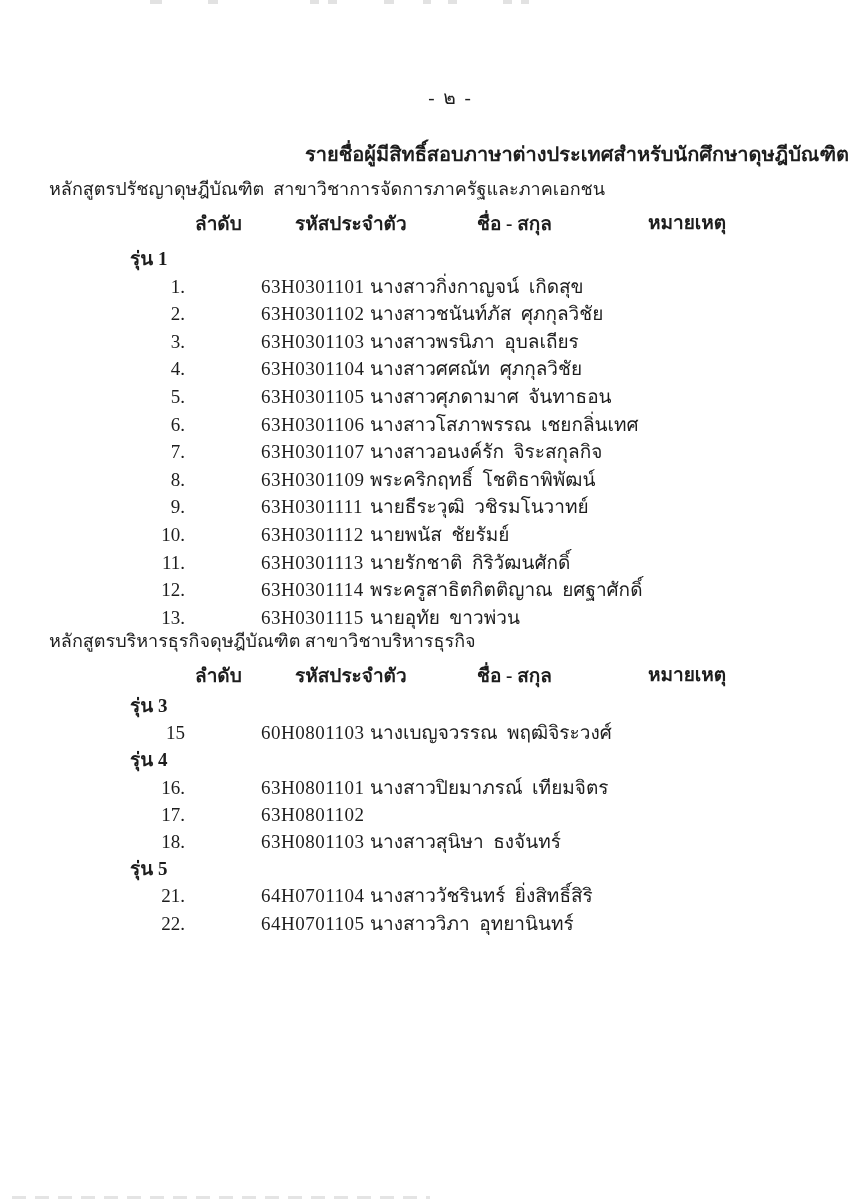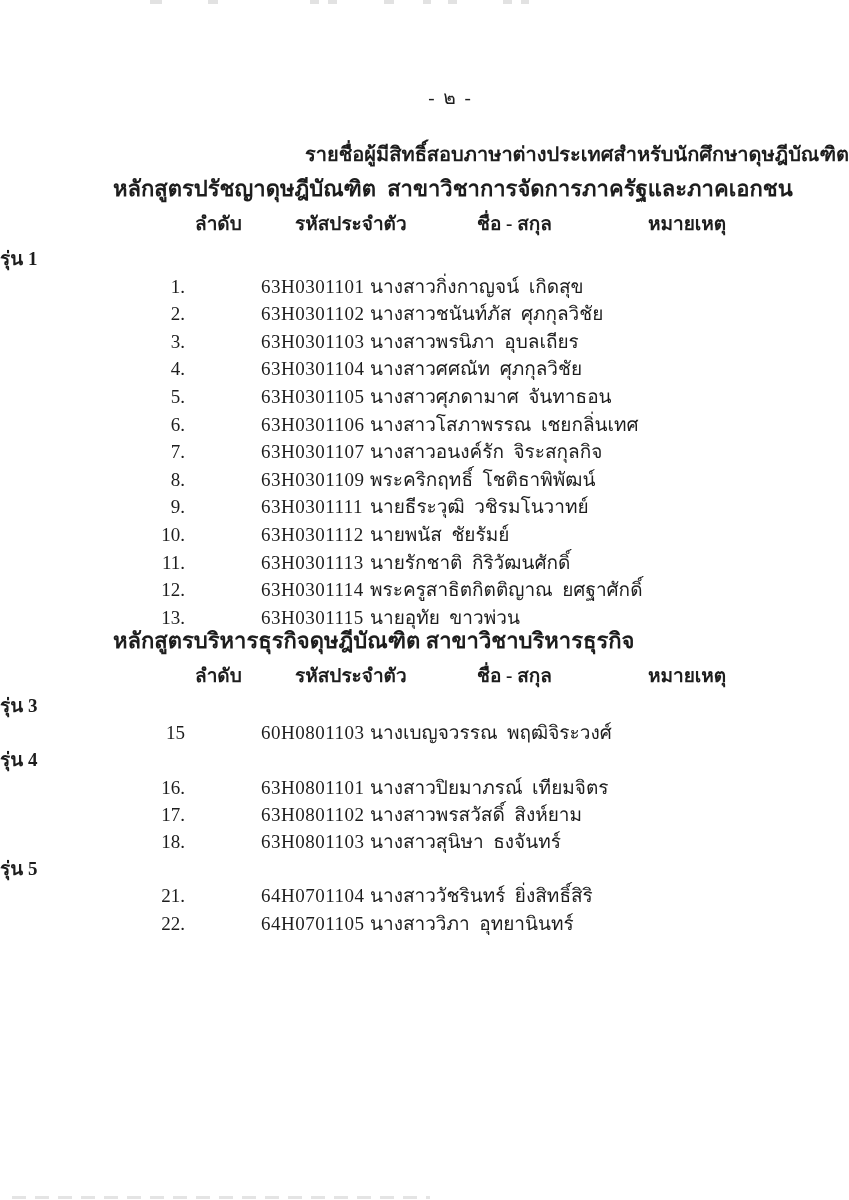--- a/index.html
+++ b/index.html
@@ -30,34 +30,34 @@
   }
 
   .section{position:absolute;left:0;right:0;}
   #section1{top:176px;}
   #section2{top:628px;}
   #section1 .rows{--rh:27.6px;}
   #section2 .rows{--rh:27.2px;}
 
   .sec-heading{
     height:36px;line-height:26px;
-    padding-left:113px;font-weight:bold;font-size:22px;
+    padding-left:49px;font-weight:normal;font-size:18px;
     white-space:pre;
   }
   .colheader{position:relative;height:33px;font-weight:bold;font-size:19px;margin-left:40px;}
   #section2 .colheader{height:28px;}
   .colheader span{position:absolute;top:0;line-height:24px;white-space:pre;}
   .col-index{left:155px;}
   .col-id{left:255px;}
   .col-name{left:437px;}
-  .col-remark{left:608px;}
+  .col-remark{left:608px;font-family:Liberation Mono, monospace;}
 
   .group-label{
     height:var(--rh);line-height:var(--rh);
-    font-weight:bold;font-size:19px;
+    padding-left:130px;font-weight:bold;font-size:19px;
   }
   .row{position:relative;height:var(--rh);line-height:var(--rh);font-size:19px;}
   .row .c-index{position:absolute;left:130px;width:55px;text-align:right;}
   .row .c-id{position:absolute;left:237px;letter-spacing:.5px;margin-left:24px;}
   .row .c-name{position:absolute;left:370px;white-space:pre;}
 </style>
 </head>
 <body>
 
 <div class="page">
@@ -171,21 +171,20 @@
         </div>
         <div class="group-label">รุ่น 4</div>
         <div class="row">
           <span class="c-index">16.</span>
           <span class="c-id">63H0801101</span>
           <span class="c-name">นางสาวปิยมาภรณ์  เทียมจิตร</span>
         </div>
         <div class="row">
           <span class="c-index">17.</span>
           <span class="c-id">63H0801102</span>
-          <span class="c-name">นางสาวพรสวัสดิ์  สิงห์ยาม</span>
         </div>
         <div class="row">
           <span class="c-index">18.</span>
           <span class="c-id">63H0801103</span>
           <span class="c-name">นางสาวสุนิษา  ธงจันทร์</span>
         </div>
         <div class="group-label">รุ่น 5</div>
         <div class="row">
           <span class="c-index">21.</span>
           <span class="c-id">64H0701104</span>

